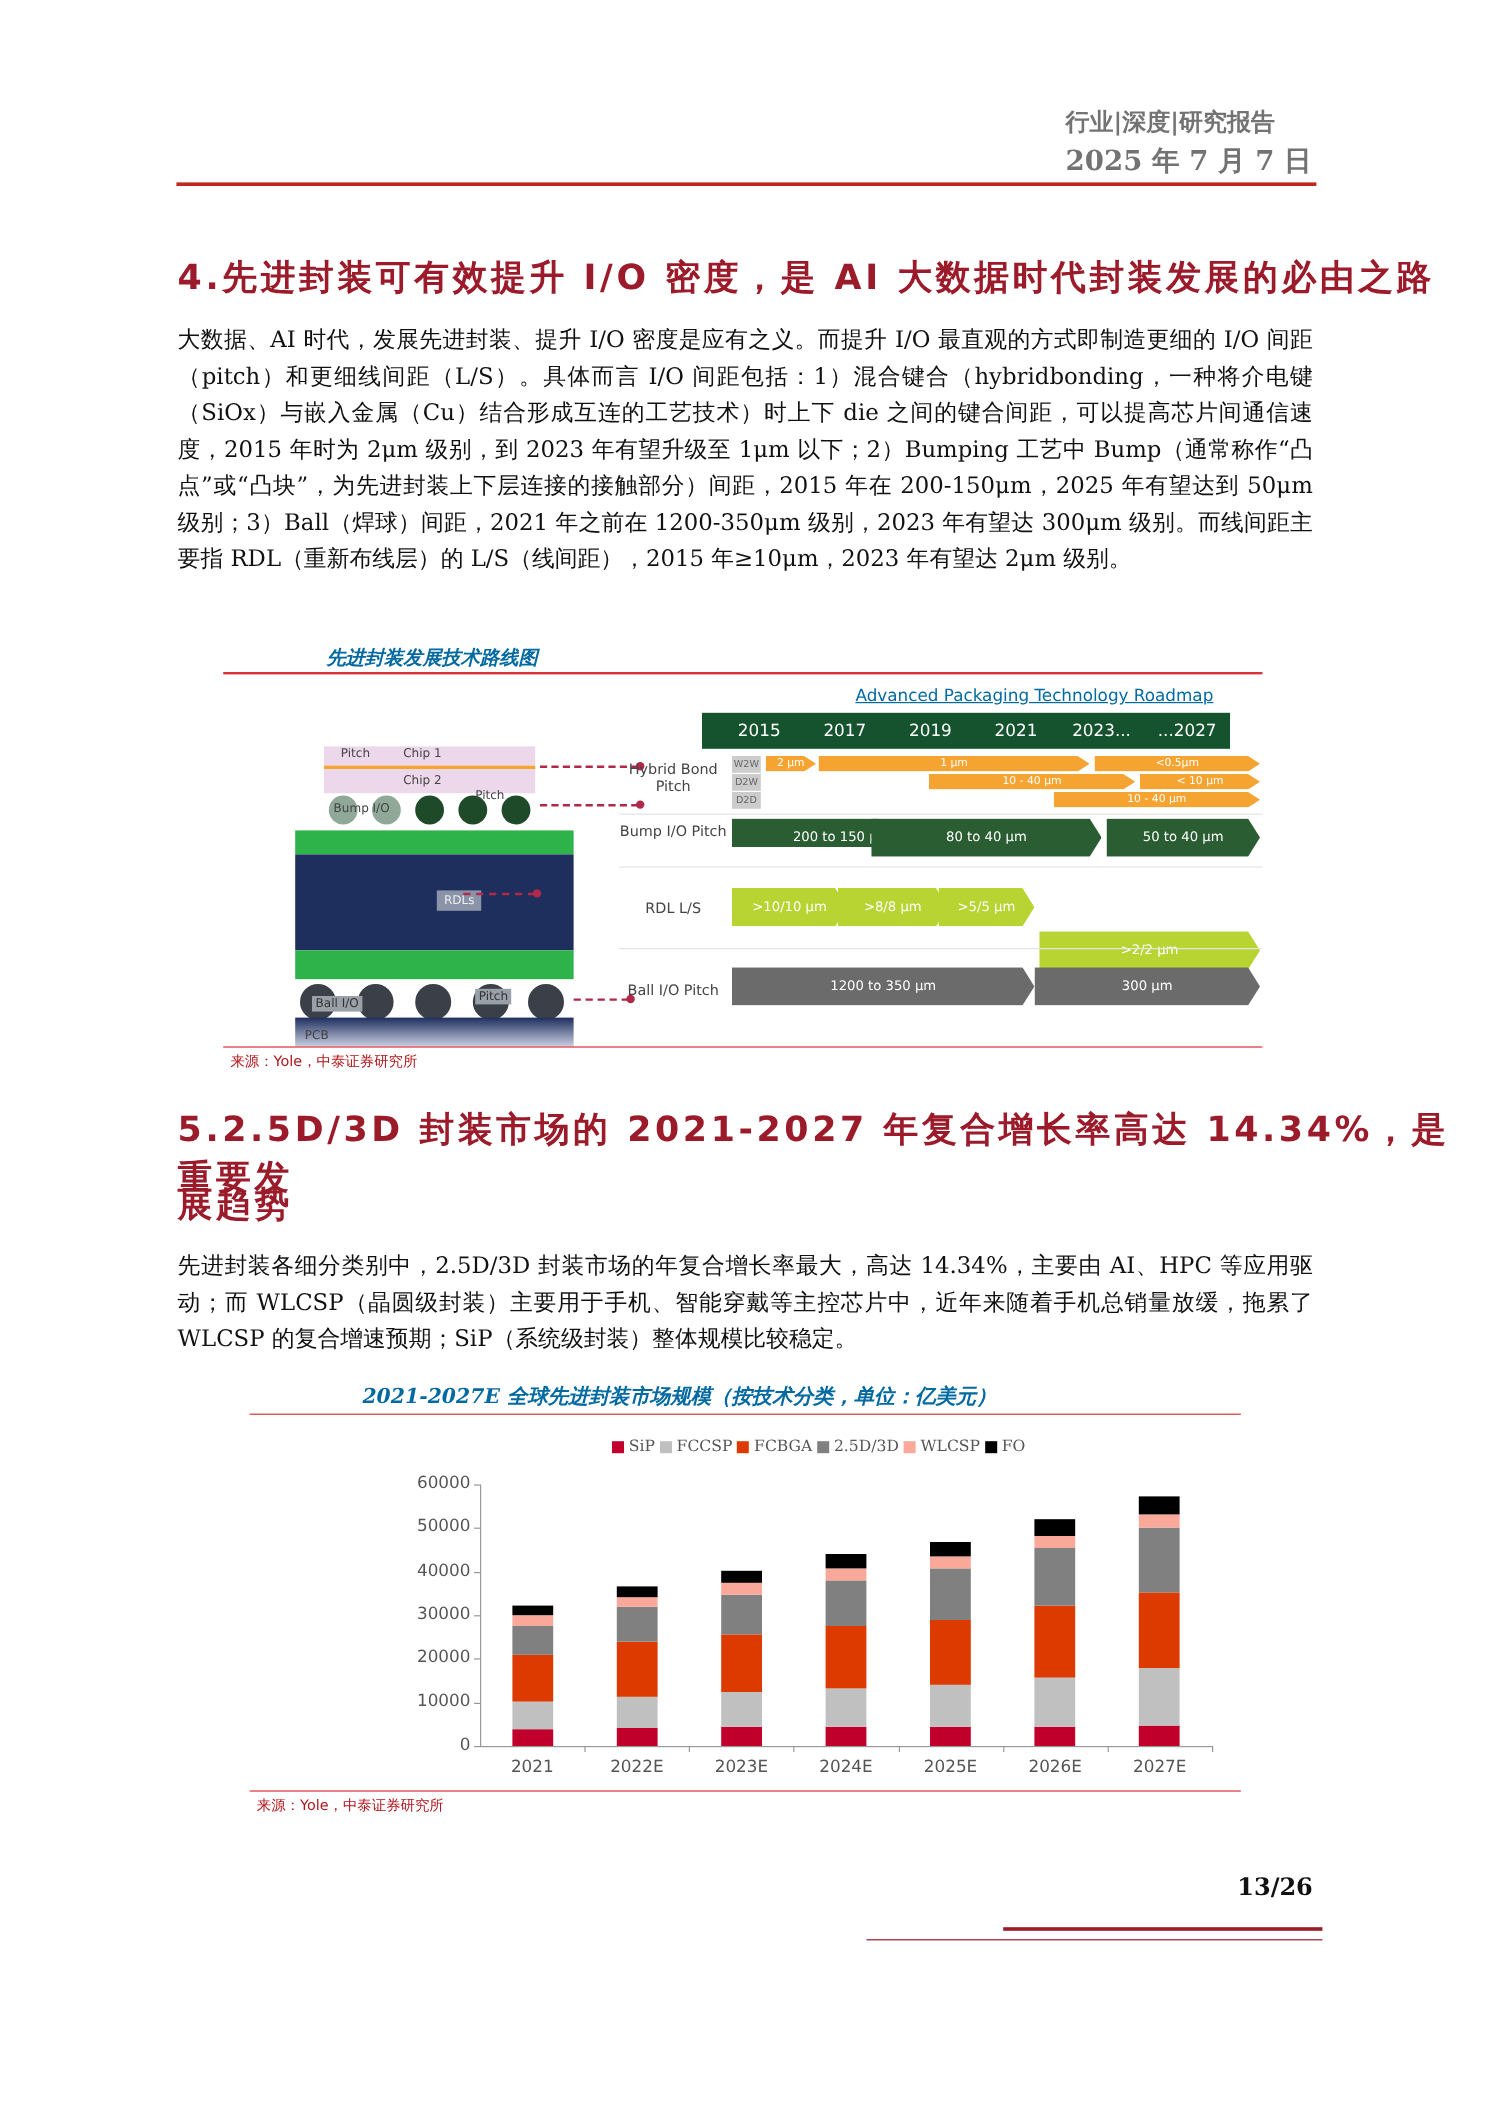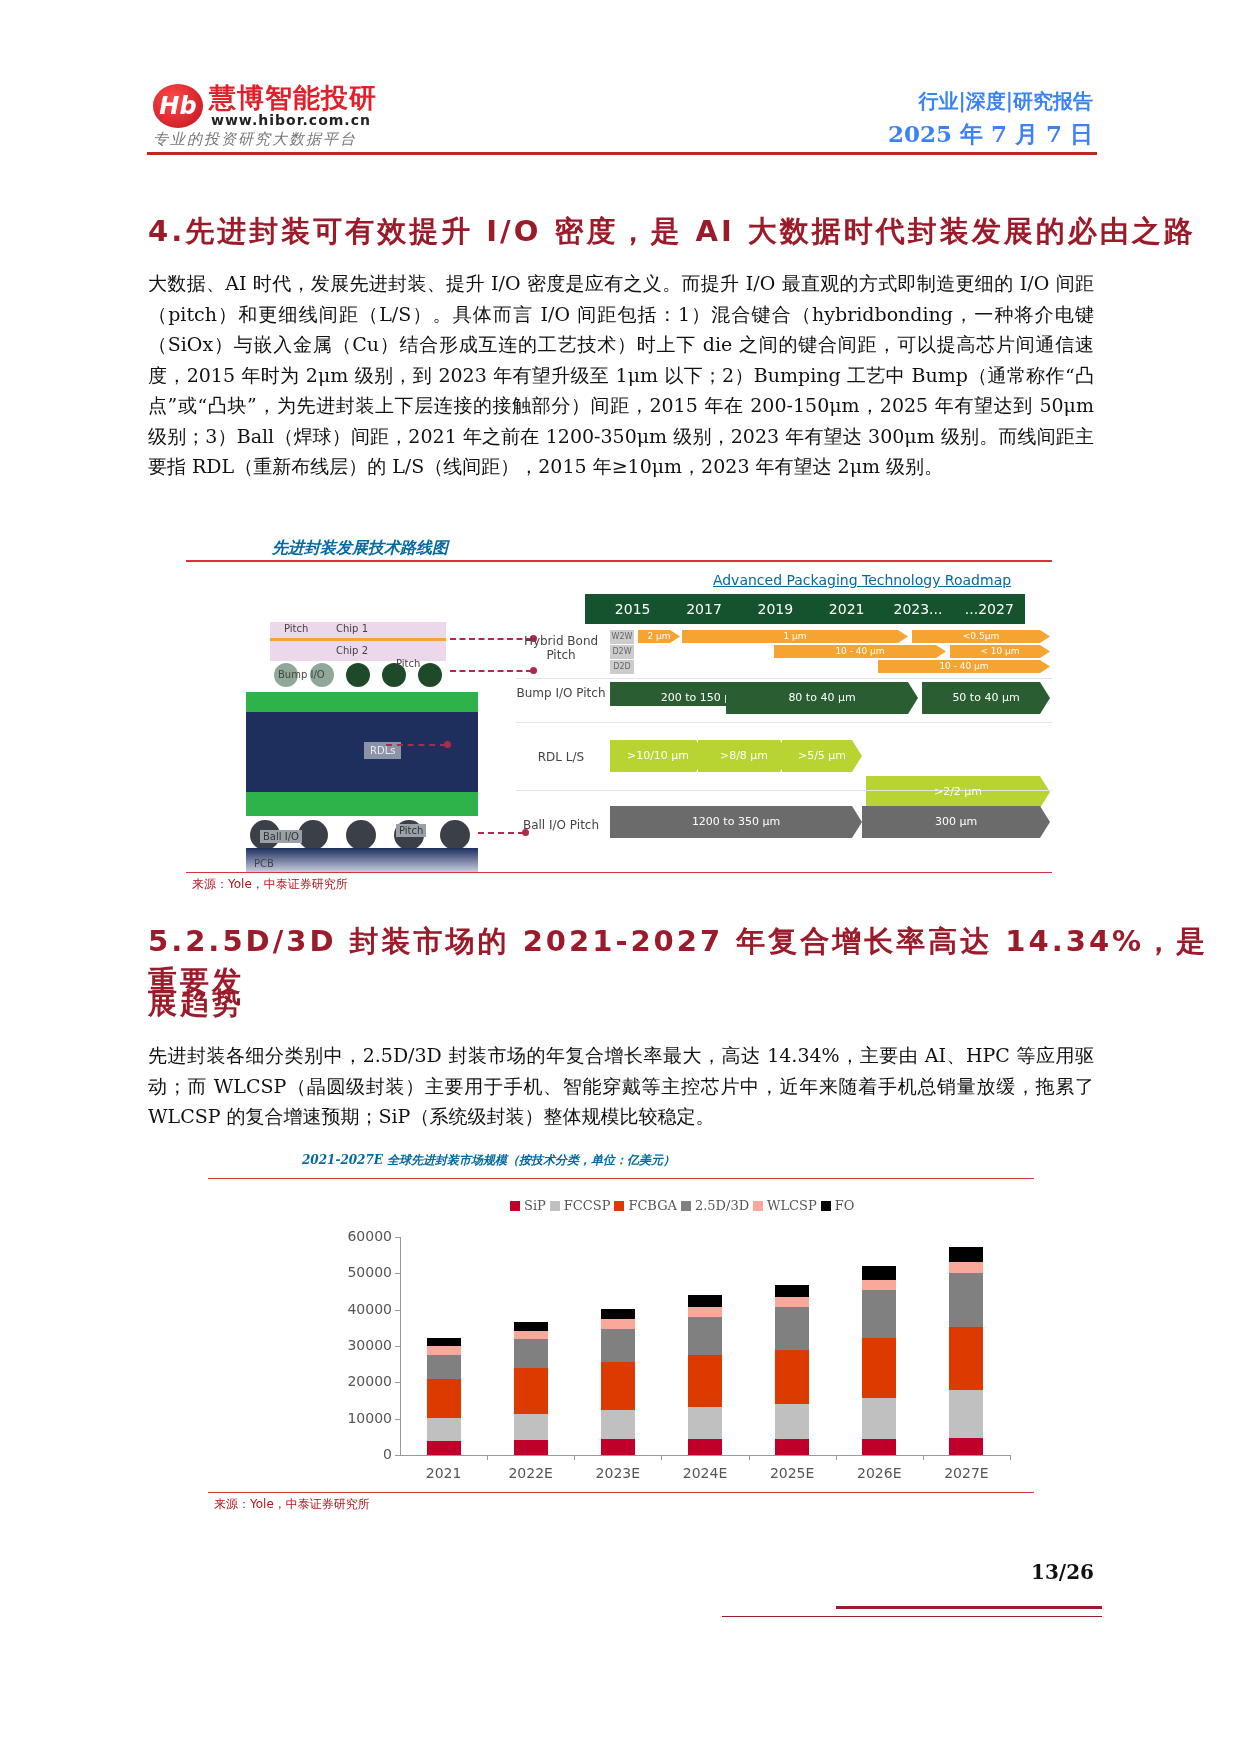--- a/index.html
+++ b/index.html
@@ -3,21 +3,21 @@
 <meta charset="utf-8">
 <style>
   * { box-sizing: border-box; margin: 0; padding: 0; }
   body { width: 1240px; height: 1754px; background: #ffffff; font-family: "DejaVu Serif", serif; color: #111; position: relative; overflow: hidden; }
   .header { position: absolute; left: 147px; top: 72px; width: 950px; height: 84px; }
   .logo { position: absolute; left: 6px; top: 4px; width: 260px; height: 72px; }
   .logo-circle { position: absolute; left: 0; top: 8px; width: 50px; height: 44px; border-radius: 50%; background: radial-gradient(circle at 40% 35%, #ff4a4a, #c0101a); color: #fff; font: italic bold 24px "DejaVu Sans", sans-serif; display: flex; align-items: center; justify-content: center; }
   .logo-name { position: absolute; left: 56px; top: 4px; color: #e0202a; font: bold 27px "DejaVu Sans", sans-serif; letter-spacing: 1px; }
   .logo-url { position: absolute; left: 58px; top: 36px; color: #222; font: bold 14px "DejaVu Sans", sans-serif; letter-spacing: 1px; }
   .logo-tag { position: absolute; left: 0; top: 54px; color: #777; font: italic 15px "DejaVu Serif", serif; letter-spacing: 2px; }
-  .header-right { position: absolute; right: 4px; top: 16px; text-align: right; color: #3b82f6; }
+  .header-right { position: absolute; right: 4px; top: 16px; color: #737373; }
   .report-type { font: bold 20px "DejaVu Serif", serif; }
   .report-date { font: bold 23px "DejaVu Serif", serif; margin-top: 4px; }
   .header-rule { position: absolute; left: 147px; top: 152px; width: 950px; height: 3px; background: #c0281d; }
   .h1 { position: absolute; left: 148px; font: bold 29px "DejaVu Sans", sans-serif; color: #9b1b2a; letter-spacing: 3px; }
   .para { position: absolute; left: 148px; width: 946px; font: 19px "DejaVu Serif", serif; line-height: 30.5px; color: #111; text-align: justify; }
   .fig-title { position: absolute; font: italic bold 16px "DejaVu Serif", serif; color: #0369a1; }
   .fig-rule { position: absolute; height: 2px; background: #d8323a; }
   .source { position: absolute; font: 12px "DejaVu Sans", sans-serif; color: #b0161c; }
   
   .roadmap { position: absolute; left: 186px; top: 572px; width: 866px; height: 300px; }
@@ -42,26 +42,20 @@
   .x-tick { position: absolute; width: 80px; text-align: center; font: 14px "DejaVu Sans", sans-serif; color: #555; }
   .bar-seg { position: absolute; }
   .page-num { position: absolute; right: 146px; top: 1560px; font: bold 20px "DejaVu Serif", serif; color: #111; }
   .foot-thin { position: absolute; left: 722px; top: 1616px; width: 380px; height: 1px; background: #9b1b2a; }
   .foot-thick { position: absolute; left: 836px; top: 1606px; width: 266px; height: 3px; background: #9b1b2a; }
 </style>
 </head>
 <body>
 
 <div class="header">
-  <div class="logo">
-    <div class="logo-circle">Hb</div>
-    <div class="logo-name">慧博智能投研</div>
-    <div class="logo-url">www.hibor.com.cn</div>
-    <div class="logo-tag">专业的投资研究大数据平台</div>
-  </div>
   <div class="header-right">
     <div class="report-type">行业|深度|研究报告</div>
     <div class="report-date">2025 年 7 月 7 日</div>
   </div>
 </div>
 <div class="header-rule"></div>
 
 <div class="h1" style="top:212px;">4.先进封装可有效提升 I/O 密度，是 AI 大数据时代封装发展的必由之路</div>
 <div class="para" style="top:268px;">大数据、AI 时代，发展先进封装、提升 I/O 密度是应有之义。而提升 I/O 最直观的方式即制造更细的 I/O 间距（pitch）和更细线间距（L/S）。具体而言 I/O 间距包括：1）混合键合（hybridbonding，一种将介电键（SiOx）与嵌入金属（Cu）结合形成互连的工艺技术）时上下 die 之间的键合间距，可以提高芯片间通信速度，2015 年时为 2μm 级别，到 2023 年有望升级至 1μm 以下；2）Bumping 工艺中 Bump（通常称作“凸点”或“凸块”，为先进封装上下层连接的接触部分）间距，2015 年在 200-150μm，2025 年有望达到 50μm 级别；3）Ball（焊球）间距，2021 年之前在 1200-350μm 级别，2023 年有望达 300μm 级别。而线间距主要指 RDL（重新布线层）的 L/S（线间距），2015 年≥10μm，2023 年有望达 2μm 级别。</div>
 
@@ -150,21 +144,21 @@
   <div class="arrow" style="left:676px; top:234px; width:188px; height:32px; line-height:32px; background:#6b6b6b;">300 μm</div>
 </div>
 
 <div class="fig-rule" style="left:186px; top:872px; width:866px; height:1px;"></div>
 <div class="source" style="left:192px; top:876px;">来源：Yole，中泰证券研究所</div>
 
 <div class="h1" style="top:922px;">5.2.5D/3D 封装市场的 2021-2027 年复合增长率高达 14.34%，是重要发</div>
 <div class="h1" style="top:984px;">展趋势</div>
 <div class="para" style="top:1040px;">先进封装各细分类别中，2.5D/3D 封装市场的年复合增长率最大，高达 14.34%，主要由 AI、HPC 等应用驱动；而 WLCSP（晶圆级封装）主要用于手机、智能穿戴等主控芯片中，近年来随着手机总销量放缓，拖累了 WLCSP 的复合增速预期；SiP（系统级封装）整体规模比较稳定。</div>
 
-<div class="fig-title" style="left:302px; top:1152px; font-size:12px;">2021-2027E 全球先进封装市场规模（按技术分类，单位：亿美元）</div>
+<div class="fig-title" style="left:302px; top:1152px; font-size:17px;">2021-2027E 全球先进封装市场规模（按技术分类，单位：亿美元）</div>
 <div class="fig-rule" style="left:208px; top:1178px; width:826px; height:1px;"></div>
 
 <div class="chart-area" id="chart">
   <div class="legend">
     <span class="legend-item">
         <i class="legend-swatch" style="background:#c0002a"></i>
         <span>SiP</span>
       </span>
     <span class="legend-item">
         <i class="legend-swatch" style="background:#c0c0c0"></i>

